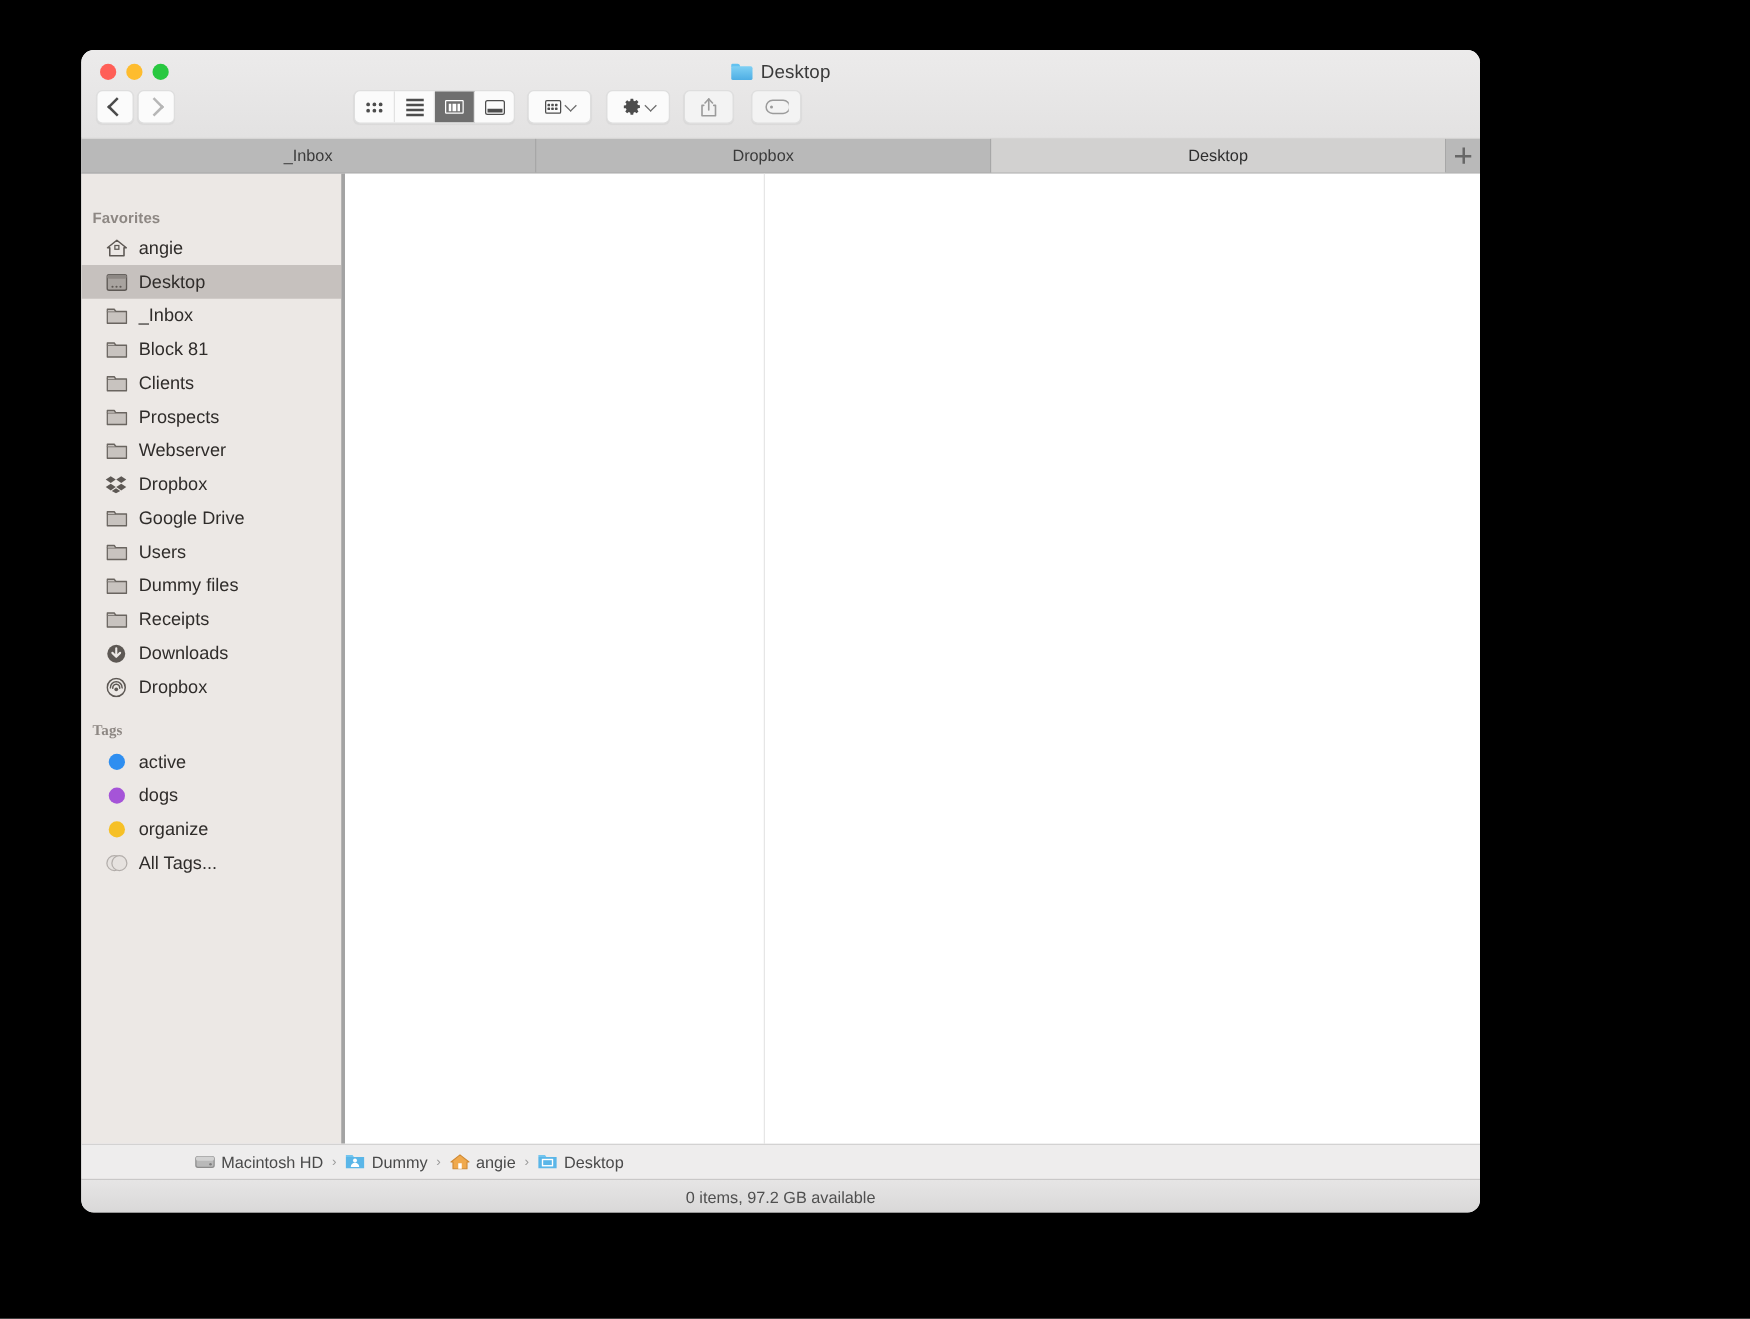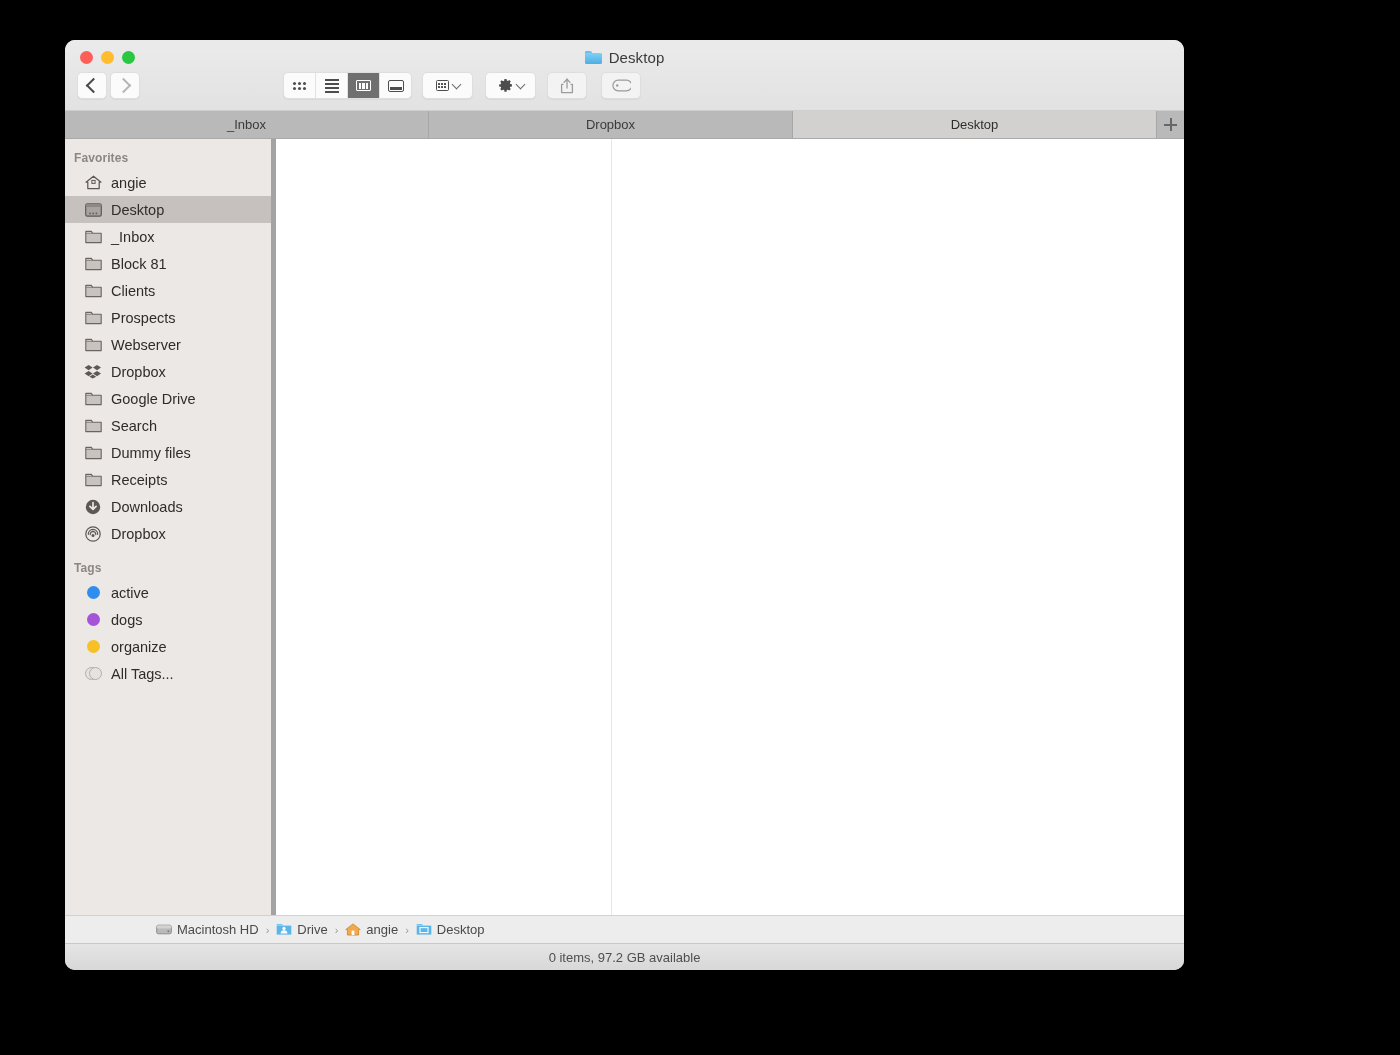--- a/index.html
+++ b/index.html
@@ -361,22 +361,22 @@
     flex: 1 1 auto;
     display: flex;
     min-height: 0;
   }
 
   
   .sidebar {
     flex: 0 0 211px;
     width: 211px;
     background: #ece8e5;
-    border-right: 5px solid #a3a3a3;
-    padding-top: 6px;
+    border-right: 3px solid #a3a3a3;
+    padding-top: 22px;
     overflow: hidden;
     box-sizing: border-box;
   }
   .sb-header {
     font-size: 12px;
     color: #8d8783;
     font-weight: 700;
     padding: 6px 0 4px 9px;
     letter-spacing: 0.1px;
   }
@@ -699,21 +699,21 @@
         <span>Google Drive</span>
       </div>
 
       <div class="sb-item">
         <span class="sb-ico">
           <svg width="17" height="14" viewBox="0 0 17 14">
             <path d="M0.8 3.2 V12.6 H16.2 V3.2 Z" fill="#c8c3bf" stroke="#6a6560" stroke-width="1.1" stroke-linejoin="round"></path>
             <path d="M0.8 3.2 V1.4 H6.4 L7.6 3.2" fill="#c8c3bf" stroke="#6a6560" stroke-width="1.1" stroke-linejoin="round"></path>
           </svg>
         </span>
-        <span>Search</span>
+        <span>Users</span>
       </div>
 
       <div class="sb-item">
         <span class="sb-ico">
           <svg width="17" height="14" viewBox="0 0 17 14">
             <path d="M0.8 3.2 V12.6 H16.2 V3.2 Z" fill="#c8c3bf" stroke="#6a6560" stroke-width="1.1" stroke-linejoin="round"></path>
             <path d="M0.8 3.2 V1.4 H6.4 L7.6 3.2" fill="#c8c3bf" stroke="#6a6560" stroke-width="1.1" stroke-linejoin="round"></path>
           </svg>
         </span>
         <span>Dummy files</span>
@@ -744,21 +744,21 @@
           <svg width="16" height="16" viewBox="0 0 16 16">
             <circle cx="8" cy="8" r="7.2" fill="none" stroke="#5d5854" stroke-width="1.2"></circle>
             <circle cx="8" cy="9.4" r="1.5" fill="#5d5854"></circle>
             <path d="M5.2 8.6 A3.3 3.3 0 018 5.3 A3.3 3.3 0 0110.8 8.6" fill="none" stroke="#5d5854" stroke-width="1.2" stroke-linecap="round"></path>
             <path d="M3.3 8.3 A4.9 4.9 0 018 3.3 A4.9 4.9 0 0112.7 8.3" fill="none" stroke="#5d5854" stroke-width="1.2" stroke-linecap="round"></path>
           </svg>
         </span>
         <span>Dropbox</span>
       </div>
 
-      <div class="sb-header" style="padding-top:14px;">Tags</div>
+      <div class="sb-header" style="padding-top:14px;font-family:Liberation Serif, serif;">Tags</div>
 
       <div class="sb-item">
         <span class="sb-ico">
           <span class="tag-dot" style="background:#2e8ef0"></span>
         </span>
         <span>active</span>
       </div>
 
       <div class="sb-item">
         <span class="sb-ico">
@@ -809,21 +809,21 @@
 
     <div class="crumb">
       <span class="crumb-ico">
         <svg width="16" height="13" viewBox="0 0 16 13">
           <path d="M0.7 2.6 V11.6 H15.3 V2.6 Z" fill="#5ab6e8"></path>
           <path d="M0.7 2.6 V1 H6 L7.1 2.6" fill="#72c5ef"></path>
           <circle cx="8" cy="5.4" r="1.6" fill="#ffffff"></circle>
           <path d="M4.6 10.6 A3.4 3.4 0 0111.4 10.6 Z" fill="#ffffff"></path>
         </svg>
       </span>
-      <span>Drive</span>
+      <span>Dummy</span>
     </div>
     <span class="crumb-sep">›</span>
 
     <div class="crumb">
       <span class="crumb-ico">
         <svg width="16" height="13" viewBox="0 0 16 13">
           <path d="M8 0.9 L15.2 6.6 H13.6 V12 H2.4 V6.6 H0.8 Z" fill="#f0a94c" stroke="#d08a34" stroke-width="0.9" stroke-linejoin="round"></path>
           <rect x="6.6" y="7.6" width="2.8" height="4.4" fill="#ffffff"></rect>
         </svg>
       </span>

